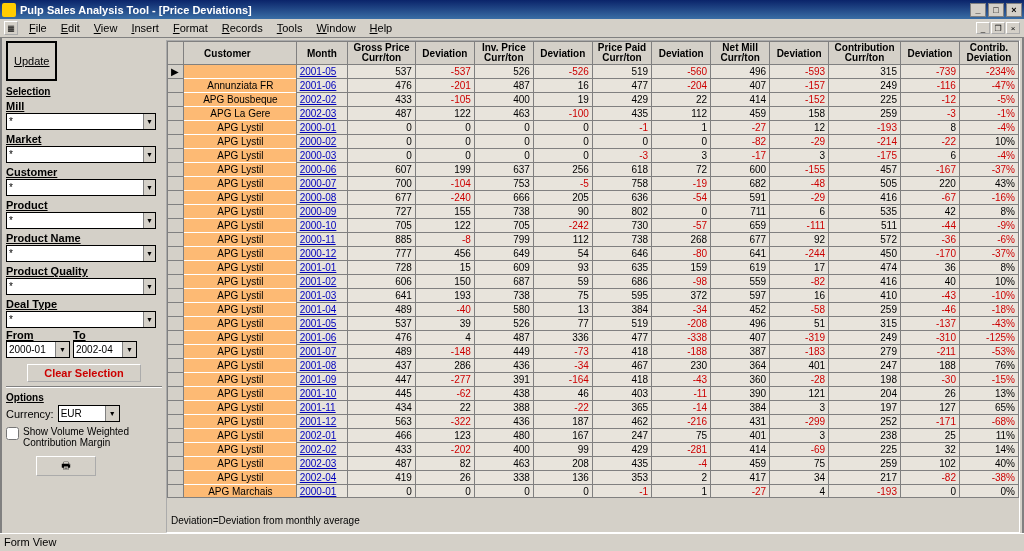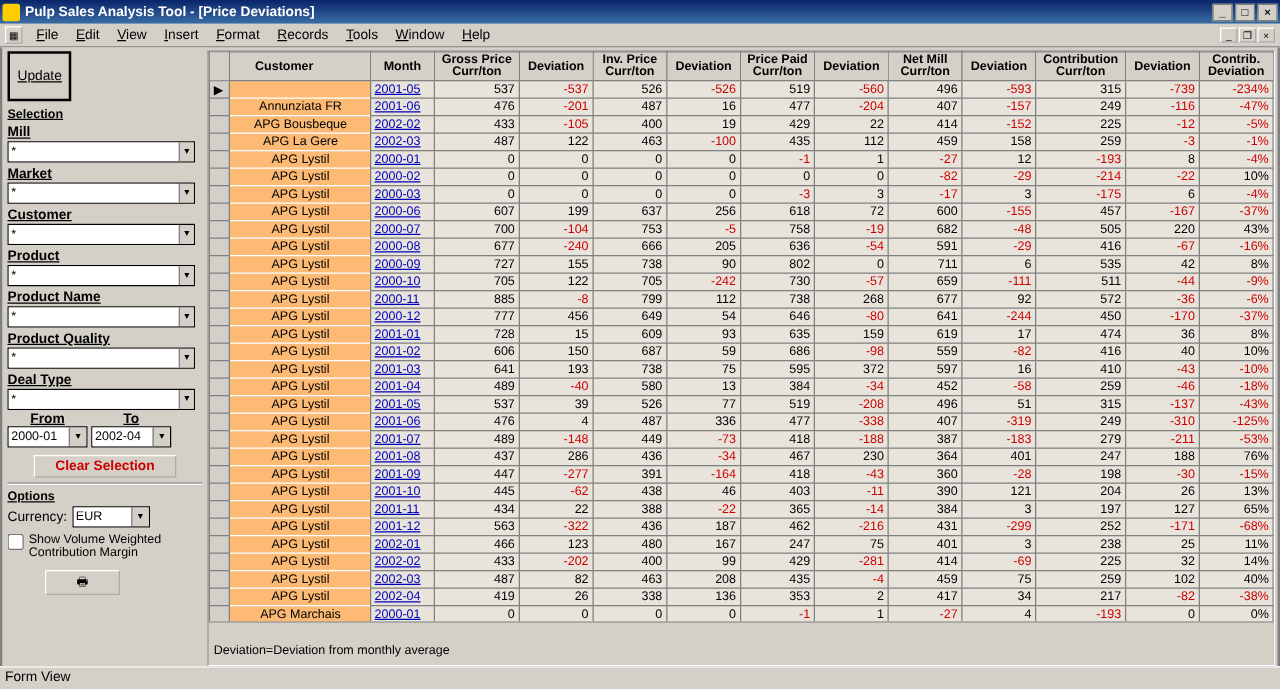--- a/index.html
+++ b/index.html
@@ -26,21 +26,21 @@
 
 
 .btn-update { border: 2px solid #000; padding: 12px 6px; font-size: 11px; background: #d4d0c8; text-decoration: underline; display:inline-block; margin-bottom:3px;}
 .group-label { font-weight: bold; font-size: 10px; text-decoration: underline; margin: 2px 0 1px; }
 .field-label { font-weight: bold; font-size: 11px; text-decoration: underline; margin-top: 3px; }
 .combo { display: flex; border: 1px solid #000; background: #fff; height: 17px; width: 150px; margin-top:1px;}
 .combo input { border: none; flex: 1; font-size: 10px; padding: 0 2px; outline:none;}
 .combo .drop { width: 14px; background: #d4d0c8; border-left: 1px solid #808080; display:flex;align-items:center;justify-content:center; font-size:7px;}
 .daterow { display:flex; gap:3px; margin-top:1px;}
 .daterow .lbl { font-weight:bold; font-size:11px; text-decoration:underline;}
-.daterow .col { display:flex; flex-direction:column;align-items:center;}
+.daterow .col { display:flex; flex-direction:column;}
 .datecombo { display:flex; border:1px solid #000; background:#fff; height:17px; width:64px;}
 .datecombo input { border:none; width:48px; font-size:10px; padding:0 2px; outline:none;}
 .datecombo .drop { width:14px; background:#d4d0c8; border-left:1px solid #808080; display:flex;align-items:center;justify-content:center; font-size:7px;}
 .btn-clear { color:#c00; font-weight:bold; font-size:11px; border:1px outset #fff; background:#d4d0c8; padding:2px 16px; margin:6px auto 4px; display:block;}
 .hr { border-top:1px solid #808080; border-bottom:1px solid #fff; margin:4px 0;}
 .currrow { display:flex; align-items:center; gap:4px; margin-top:2px;}
 .currrow .lbl { font-size:11px;}
 .currcombo { display:flex; border:1px solid #000; background:#fff; height:17px; width:62px;}
 .currcombo input { border:none; width:46px; font-size:10px; padding:0 2px; outline:none;}
 .currcombo .drop { width:14px; background:#d4d0c8; border-left:1px solid #808080; display:flex;align-items:center;justify-content:center; font-size:7px;}

